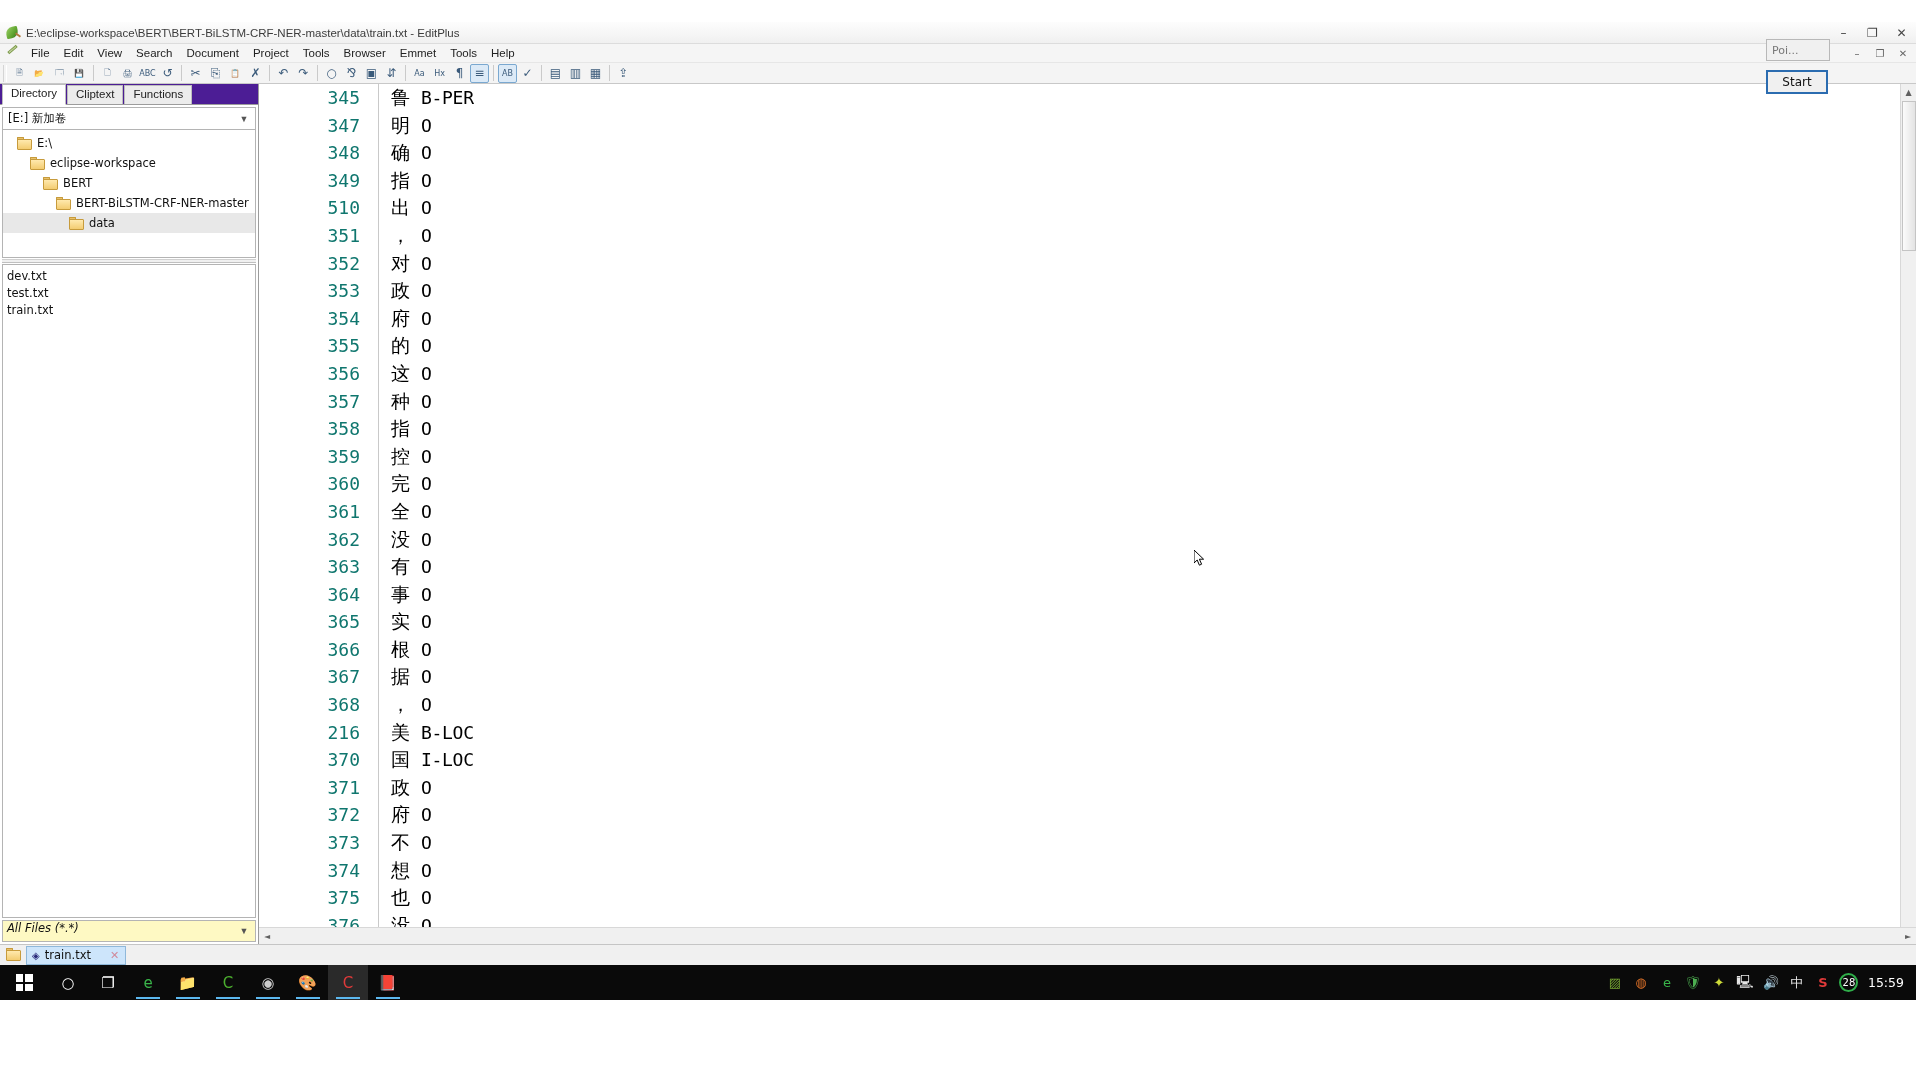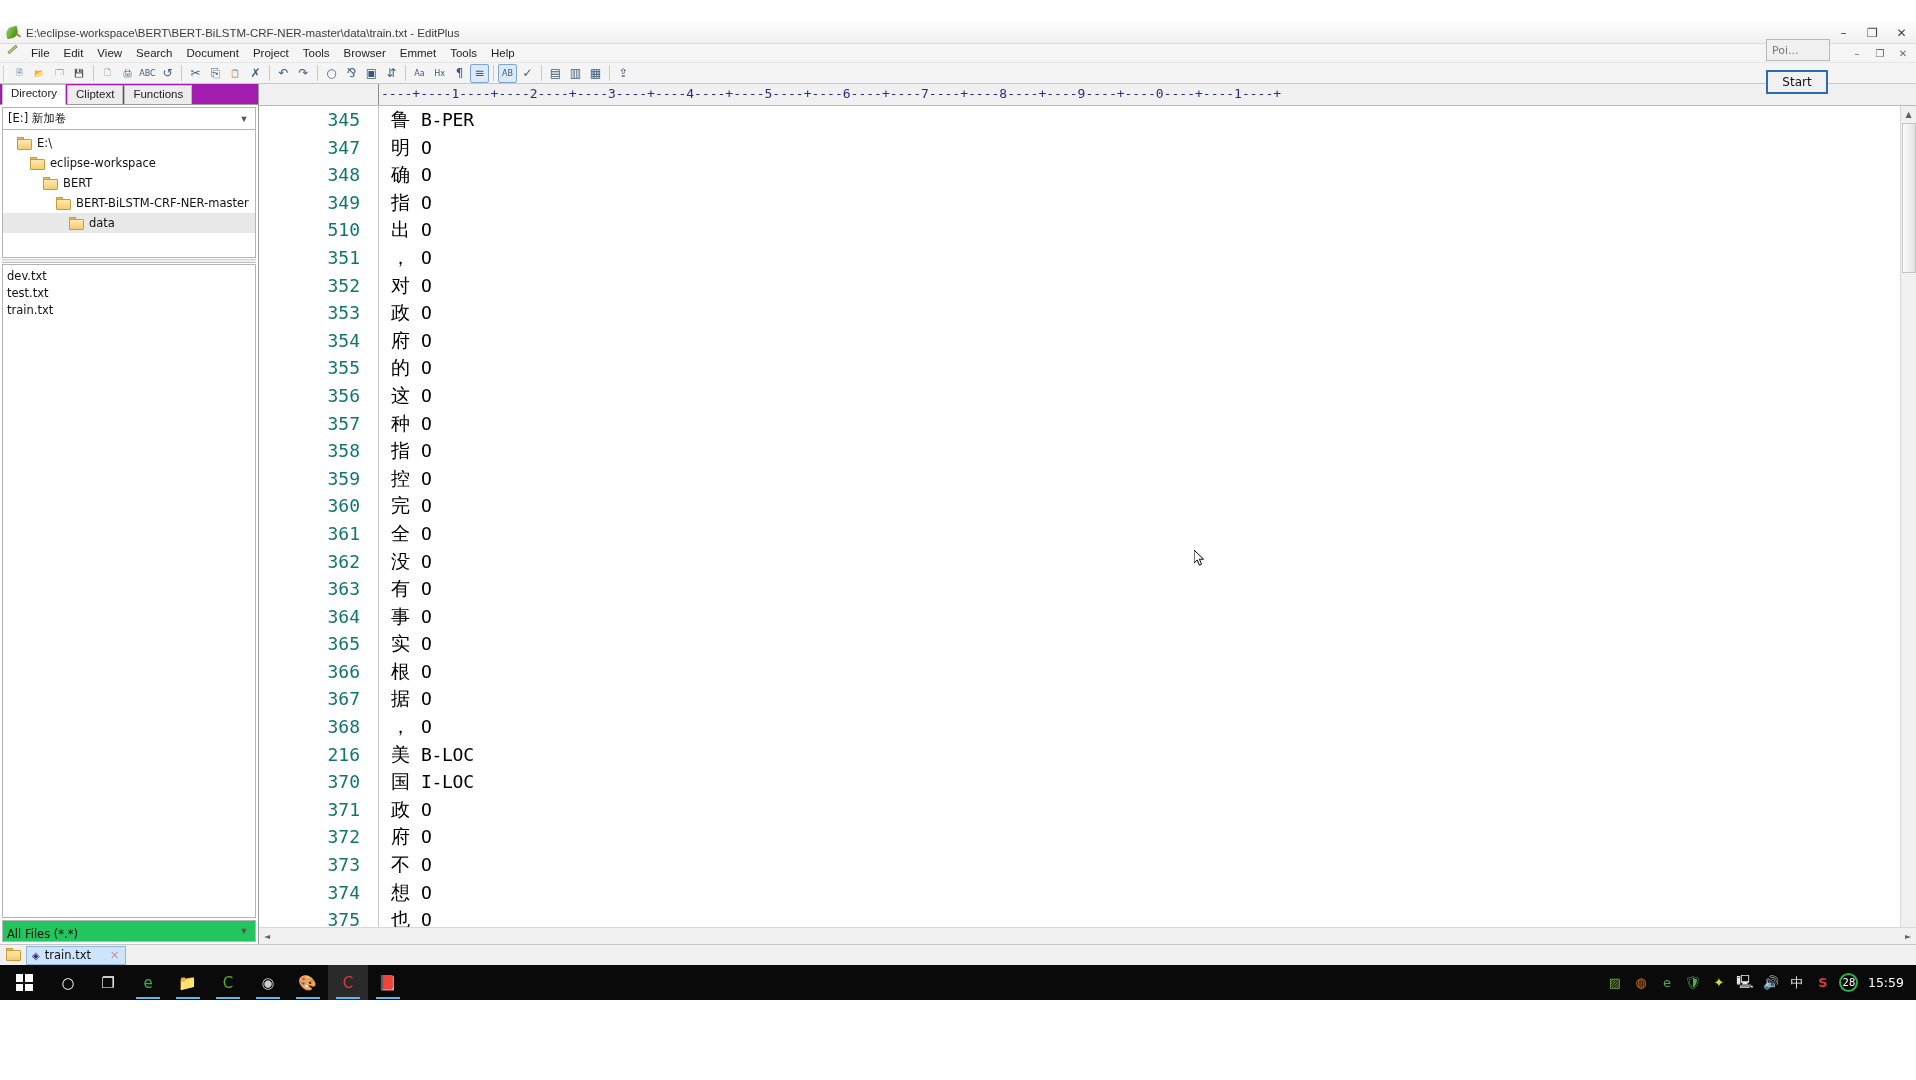--- a/index.html
+++ b/index.html
@@ -122,21 +122,21 @@
 
   
   .leftpanel {
     width: 259px; flex: 0 0 259px;
     background: #ffffff;
     display: flex; flex-direction: column;
     border-right: 1px solid #9c9c9c;
   }
   .panel-tabs {
     display: flex; height: 21px;
-    background: #a21caf;
+    background: #4c1d95;
     border-bottom: 1px solid #9c9c9c;
     align-items: flex-end;
     padding-left: 2px;
   }
   .panel-tab {
     font-size: 11.5px; color: #222;
     padding: 2px 8px 3px 8px;
     background: #ececec;
     border: 1px solid #bdbdbd;
     border-bottom: none;
@@ -217,23 +217,24 @@
   .file-row {
     height: 17px; display: flex; align-items: center;
     font-size: 11.5px; color: #111;
     padding-left: 4px;
     font-family: "DejaVu Sans", sans-serif;
   }
   .filter-row {
     height: 22px; flex: 0 0 22px;
     margin: 2px 2px 2px 2px;
     border: 1px solid #b4b4b4;
-    background: #22c55e;
-    display: flex; align-items: flex-end;
-    position: relative;
+    background: #fef9c3;
+    display: flex; align-items: flex-start;
+    position: relative;
+    font-style: italic;
   }
   .filter-row .txt {
     font-size: 11.5px; color: #111; padding-left: 4px;
     font-family: "DejaVu Sans", sans-serif;
   }
 
   
   .editor-area {
     flex: 1 1 auto;
     display: flex; flex-direction: column;
@@ -664,26 +665,20 @@
           </div>
         </div>
 
       <div class="filter-row">
         <span class="txt">All Files (*.*)</span>
         <span class="drive-arrow">▼</span>
       </div>
     </div>
 
     <div class="editor-area">
-      <div class="ruler-row">
-        <div class="ruler-gutter"></div>
-        <div class="ruler-scale">
-          <span class="rtxt">----+----1----+----2----+----3----+----4----+----5----+----6----+----7----+----8----+----9----+----0----+----1----+</span>
-        </div>
-      </div>
 
       <div class="editor-body">
         <div class="lines-wrap" id="lines-host">
             <div class="line">
               <div class="lineno">345</div>
               <div class="lchar">鲁</div>
               <div class="ltag">B-PER</div>
             </div>
             <div class="line">
               <div class="lineno">347</div>

